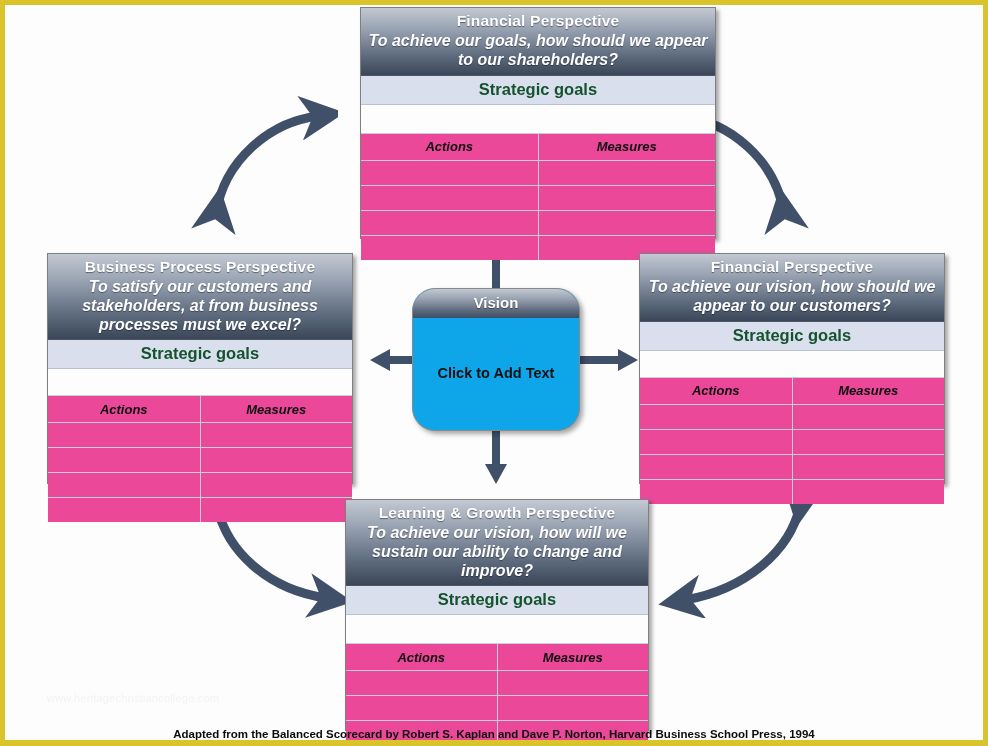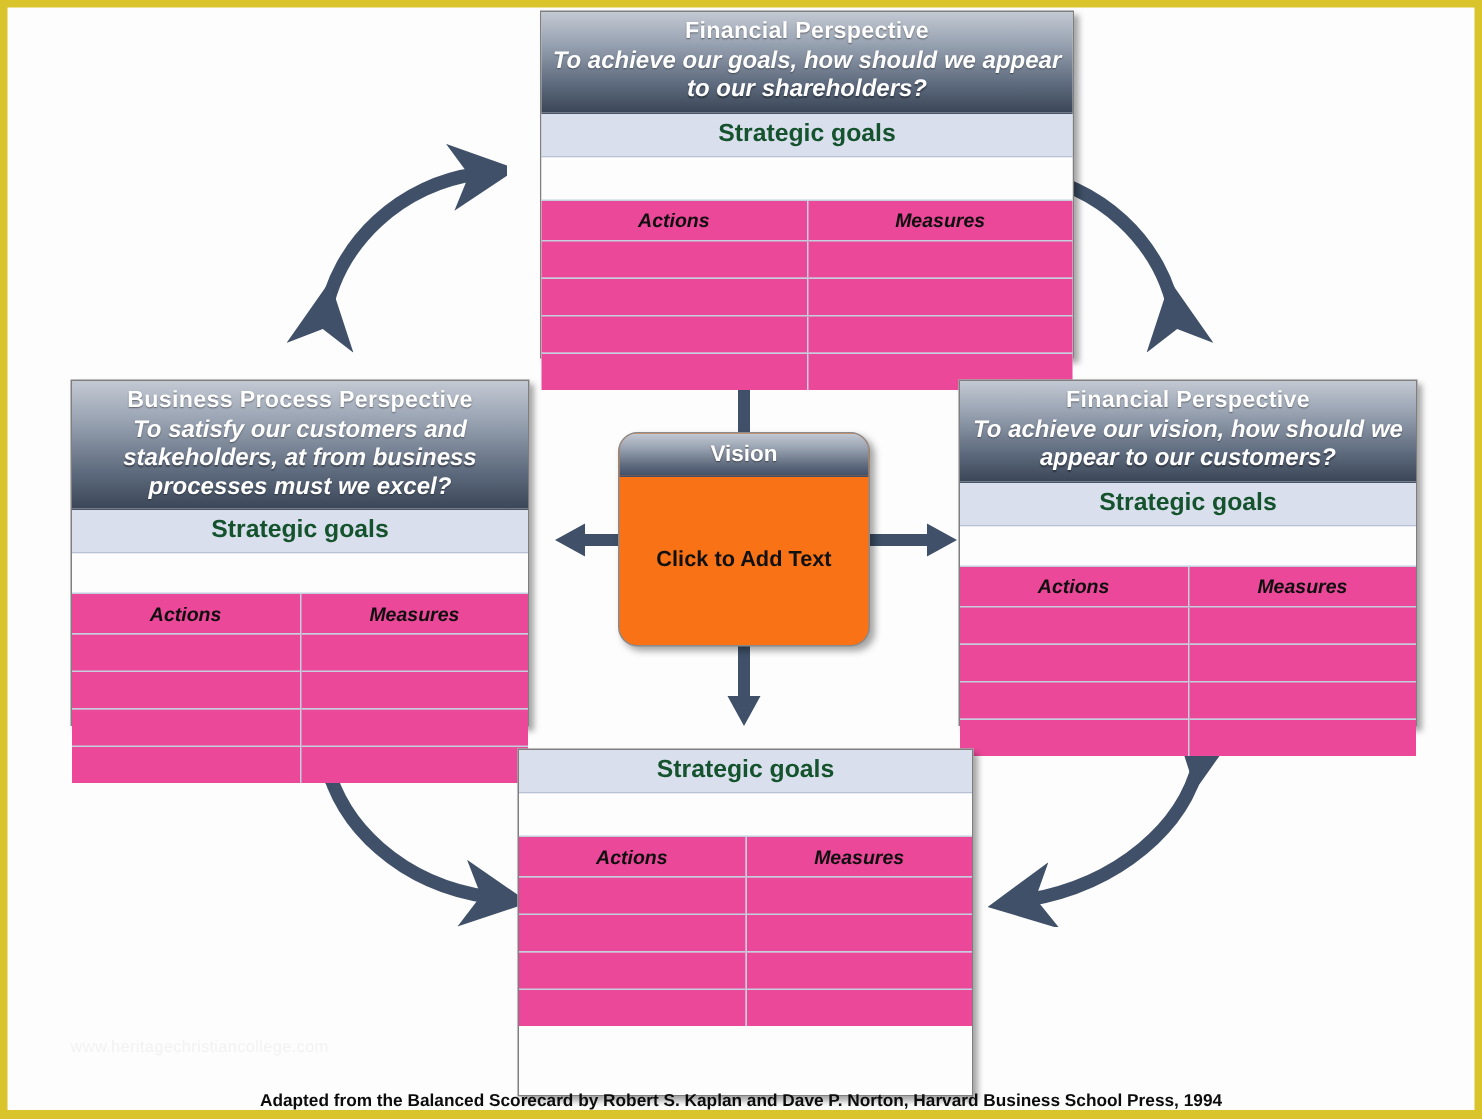--- a/index.html
+++ b/index.html
@@ -93,22 +93,22 @@
     font-style: italic;
     color: #0f0f0f;
     border-top: none;
   }
 
   
   .vision {
     position: absolute;
     box-sizing: border-box;
     border: 1px solid #8a8a8a;
-    border-radius: 13px;
-    background: #f97316;
+    border-radius: 23px;
+    background: #0ea5e9;
     box-shadow: 3px 3px 5px rgba(0,0,0,0.35);
     overflow: hidden;
     z-index: 30;
   }
   .vision-header {
     background: linear-gradient(to bottom, #c3c9d3 0%, #98a2b1 35%, #5c687b 78%, #41506a 100%);
     color: #ffffff;
     text-align: center;
     font-size: 15px;
     font-weight: bold;
@@ -318,20 +318,24 @@
           </tr>
       <tr>
             <td style="height:24px;"></td>
             <td></td>
           </tr>
     </tbody>
       </table>
   </div>
 
   <div class="card" style="left:345px; top:499px; width:304px; height:232px;">
+    <div class="card-header">
+      <div class="card-title">Learning &amp; Growth Perspective</div>
+      <div class="card-sub">To achieve our vision, how will we sustain our ability to change and improve?</div>
+    </div>
     <div class="goals-band">Strategic goals</div>
     <div class="goals-blank" style="height:28px;"></div>
     <table class="grid">
       <tbody>
           <tr class="head">
         <td style="height:26px;">Actions</td>
         <td style="height:26px;">Measures</td>
       </tr>
       <tr>
             <td style="height:24px;"></td>

